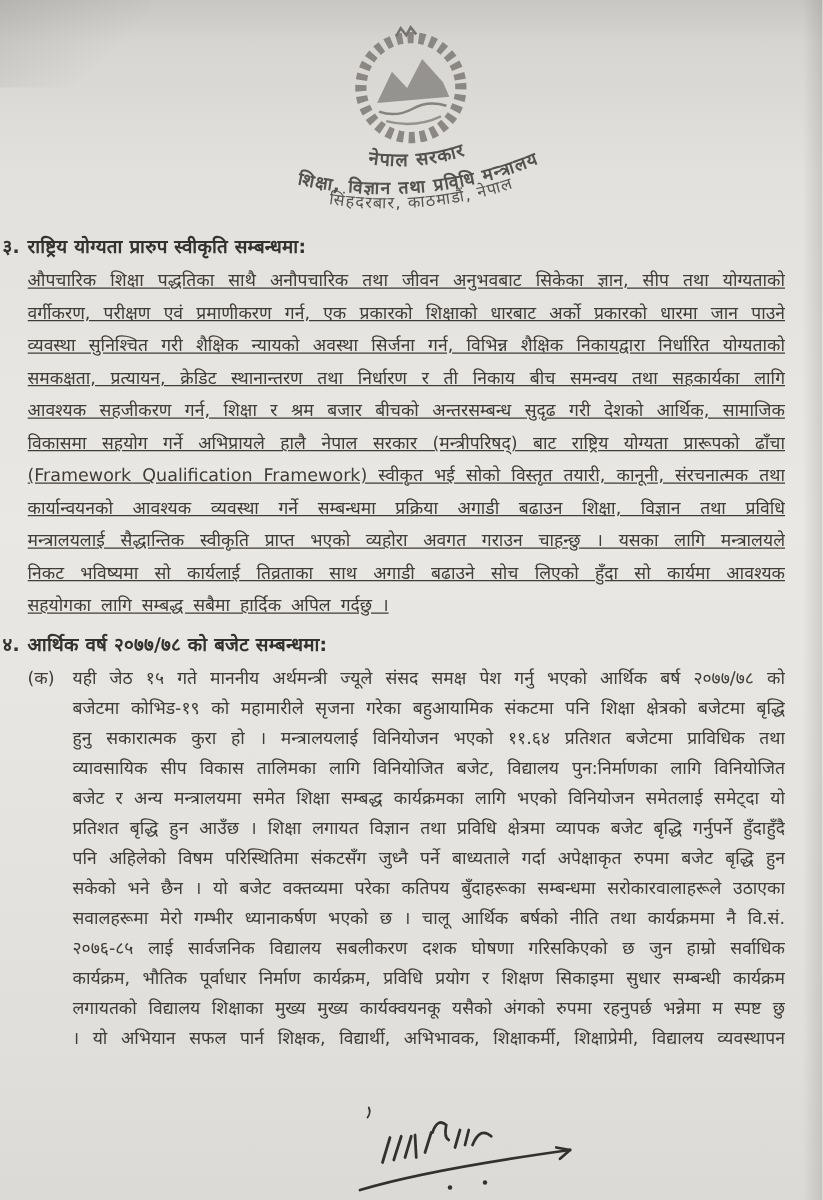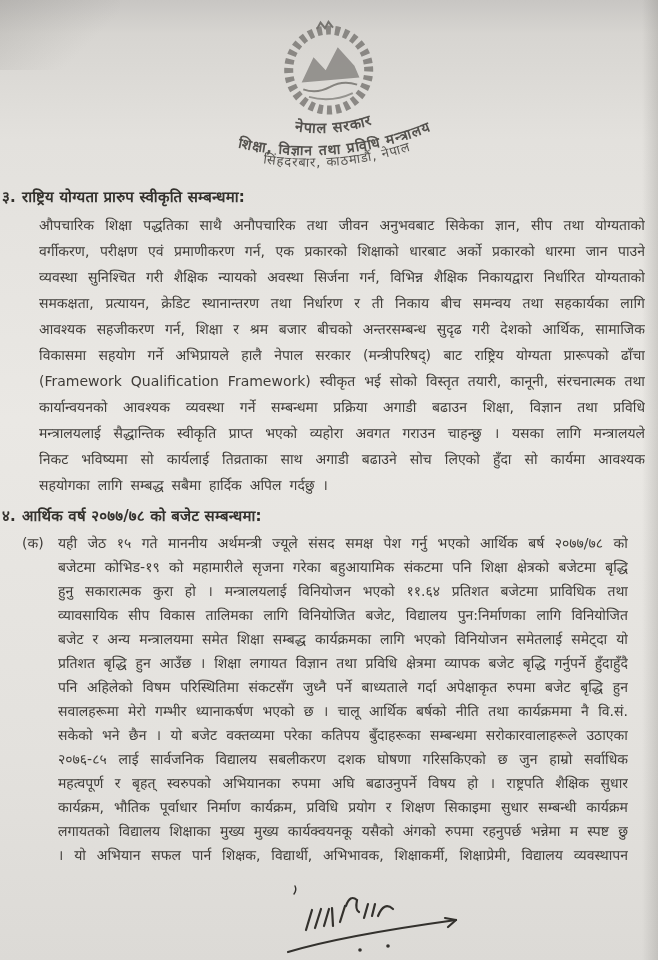--- a/index.html
+++ b/index.html
@@ -22,21 +22,21 @@
     position:absolute; left:0; top:0; width:120px; height:70px;
     background:linear-gradient(135deg, rgba(100,98,94,.18), rgba(100,98,94,0) 70%);
     pointer-events:none;
   }
   .stamp { position:absolute; top:10px; left:0; width:658px; height:175px; }
   .section { position:absolute; left:2px; width:630px; }
   #sec3 { top:182px; }
   #sec4 { top:501px; }
   .sec-head { display:flex; height:30px; line-height:30px; font-size:15px; font-weight:bold; color:#34322e; letter-spacing:.2px; }
   .sec-num { flex:0 0 20px; }
-  .sec-lines { margin-left:37px; width:606px; }
+  .sec-lines { margin-left:20px; width:606px;text-decoration:underline; }
   .text-line {
     font-size:14px; white-space:nowrap; overflow:hidden;
     text-align:justify; text-align-last:justify; word-spacing:3.5px;
     color:#3f3c38;
   }
   #sec3 .text-line { height:26px; line-height:26px; }
   #sec4 .text-line { height:24px; line-height:24px; }
   .text-line.short { text-align-last:left; }
   .sub { display:flex; margin-left:20px; }
   .sub-label { flex:0 0 36px; height:24px; line-height:24px; font-size:14px; color:#3f3c38; }
@@ -107,24 +107,23 @@
     <div class="sub">
       <span class="sub-label">(क)</span>
       <div class="sub-lines">
         <div class="text-line">यही जेठ १५ गते माननीय अर्थमन्त्री ज्यूले संसद समक्ष पेश गर्नु भएको आर्थिक बर्ष २०७७/७८ को</div>
         <div class="text-line">बजेटमा कोभिड-१९ को महामारीले सृजना गरेका बहुआयामिक संकटमा पनि शिक्षा क्षेत्रको बजेटमा बृद्धि</div>
         <div class="text-line">हुनु सकारात्मक कुरा हो । मन्त्रालयलाई विनियोजन भएको ११.६४ प्रतिशत बजेटमा प्राविधिक तथा</div>
         <div class="text-line">व्यावसायिक सीप विकास तालिमका लागि विनियोजित बजेट, विद्यालय पुन:निर्माणका लागि विनियोजित</div>
         <div class="text-line">बजेट र अन्य मन्त्रालयमा समेत शिक्षा सम्बद्ध कार्यक्रमका लागि भएको विनियोजन समेतलाई समेट्दा यो</div>
         <div class="text-line">प्रतिशत बृद्धि हुन आउँछ । शिक्षा लगायत विज्ञान तथा प्रविधि क्षेत्रमा व्यापक बजेट बृद्धि गर्नुपर्ने हुँदाहुँदै</div>
         <div class="text-line">पनि अहिलेको विषम परिस्थितिमा संकटसँग जुध्नै पर्ने बाध्यताले गर्दा अपेक्षाकृत रुपमा बजेट बृद्धि हुन</div>
+        <div class="text-line">सकेको भने छैन । यो बजेट वक्तव्यमा परेका कतिपय बुँदाहरूका सम्बन्धमा सरोकारवालाहरूले उठाएका</div>
         <div class="text-line">सवालहरूमा मेरो गम्भीर ध्यानाकर्षण भएको छ । चालू आर्थिक बर्षको नीति तथा कार्यक्रममा नै वि.सं.</div>
-        <div class="text-line">सकेको भने छैन । यो बजेट वक्तव्यमा परेका कतिपय बुँदाहरूका सम्बन्धमा सरोकारवालाहरूले उठाएका</div>
         <div class="text-line">२०७६-८५ लाई सार्वजनिक विद्यालय सबलीकरण दशक घोषणा गरिसकिएको छ जुन हाम्रो सर्वाधिक</div>
-        <div class="text-line">महत्वपूर्ण र बृहत् स्वरुपको अभियानका रुपमा अघि बढाउनुपर्ने विषय हो । राष्ट्रपति शैक्षिक सुधार</div>
         <div class="text-line">कार्यक्रम, भौतिक पूर्वाधार निर्माण कार्यक्रम, प्रविधि प्रयोग र शिक्षण सिकाइमा सुधार सम्बन्धी कार्यक्रम</div>
         <div class="text-line">लगायतको विद्यालय शिक्षाका मुख्य मुख्य कार्यक्वयनकू यसैको अंगको रुपमा रहनुपर्छ भन्नेमा म स्पष्ट छु</div>
         <div class="text-line">। यो अभियान सफल पार्न शिक्षक, विद्यार्थी, अभिभावक, शिक्षाकर्मी, शिक्षाप्रेमी, विद्यालय व्यवस्थापन</div>
       </div>
     </div>
   </div>
 
   <div class="signature-wrap">
     <svg width="240" height="82" viewBox="0 0 240 82" xmlns="http://www.w3.org/2000/svg">
       <g fill="none" stroke="#33312d" stroke-width="2.2" stroke-linecap="round">

